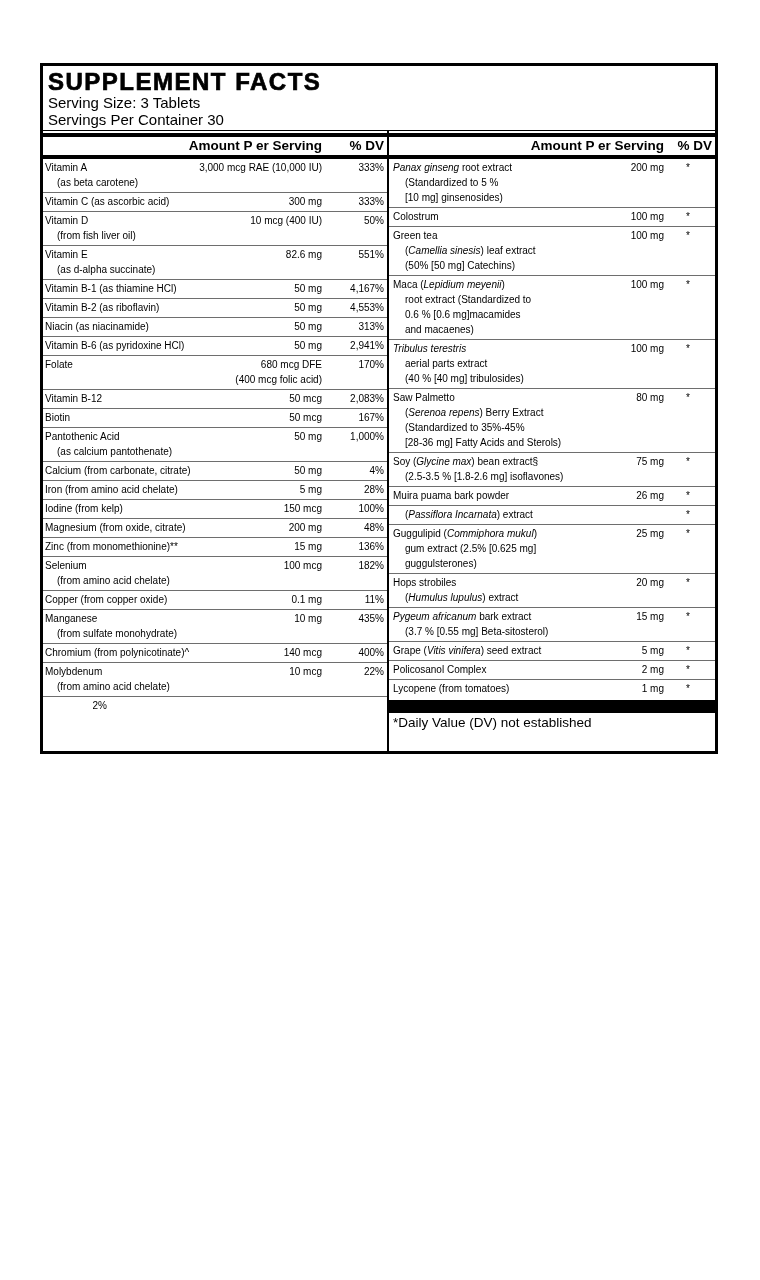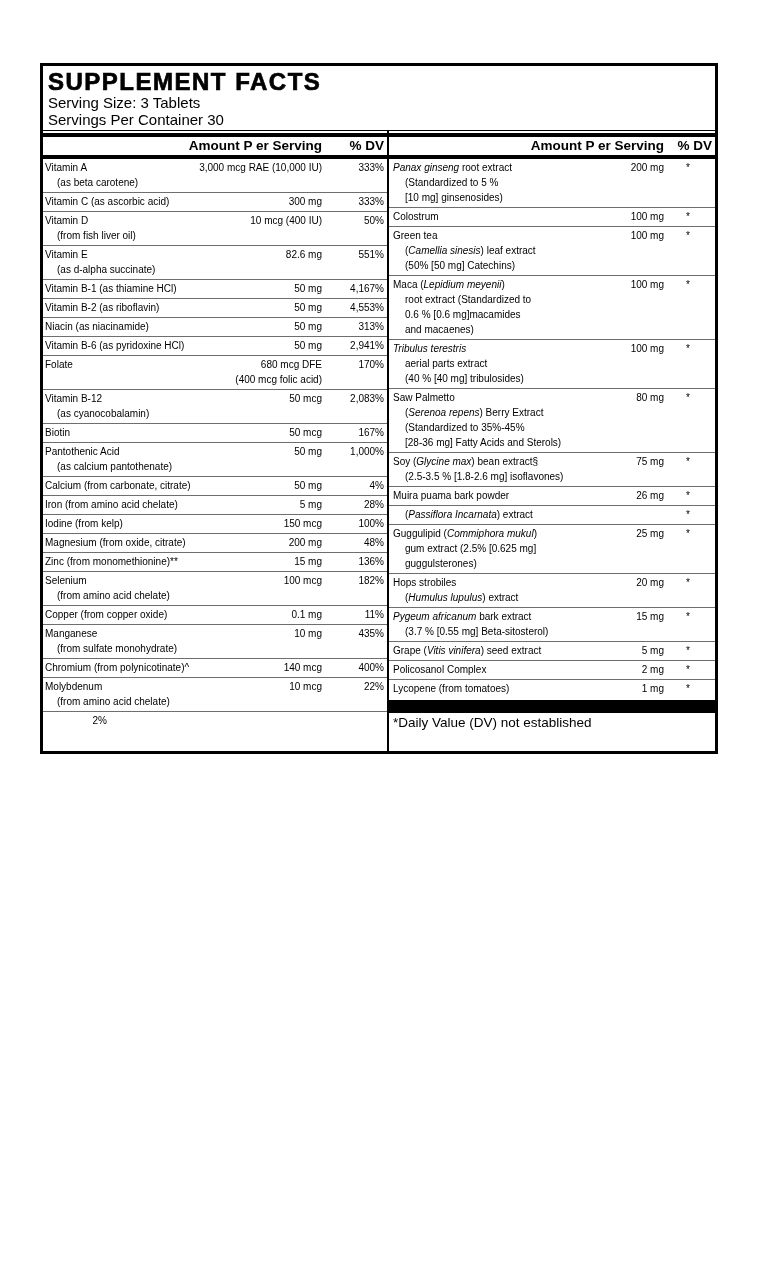--- a/index.html
+++ b/index.html
@@ -154,21 +154,20 @@
               <div class="sub right">(400 mcg folic acid)</div>
             </div>
             <div class="rdv">170%</div>
           </div>
           <div class="row">
             <div class="rmain">
               <div class="line1">
                 <span class="rname">Vitamin B-12</span>
                 <span class="ramt">50 mcg</span>
               </div>
-              <div class="sub">(as cyanocobalamin)</div>
             </div>
             <div class="rdv">2,083%</div>
           </div>
           <div class="row">
             <div class="rmain">
               <div class="line1">
                 <span class="rname">Biotin</span>
                 <span class="ramt">50 mcg</span>
               </div>
             </div>

